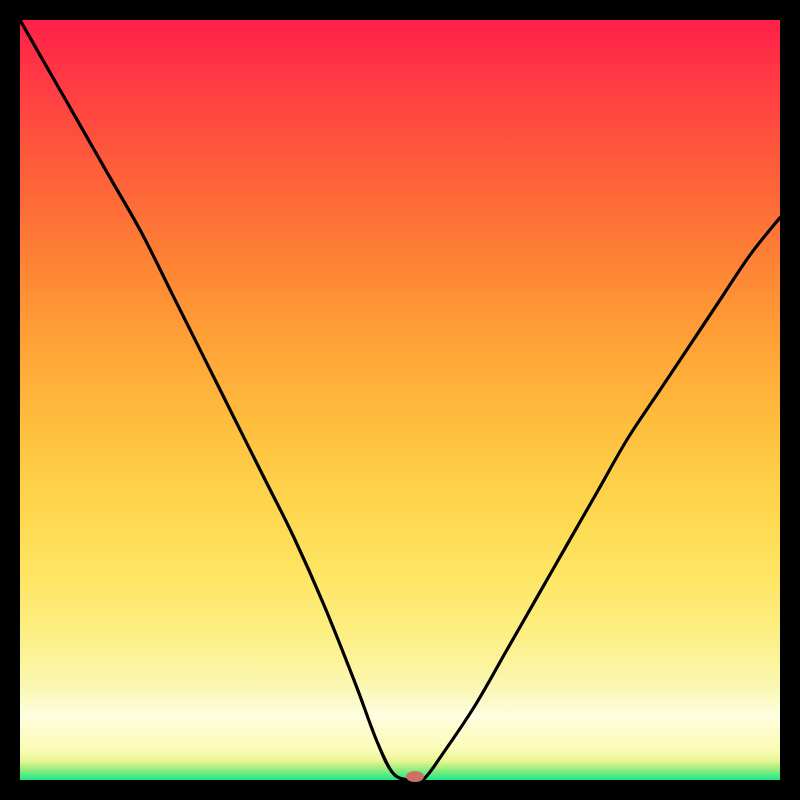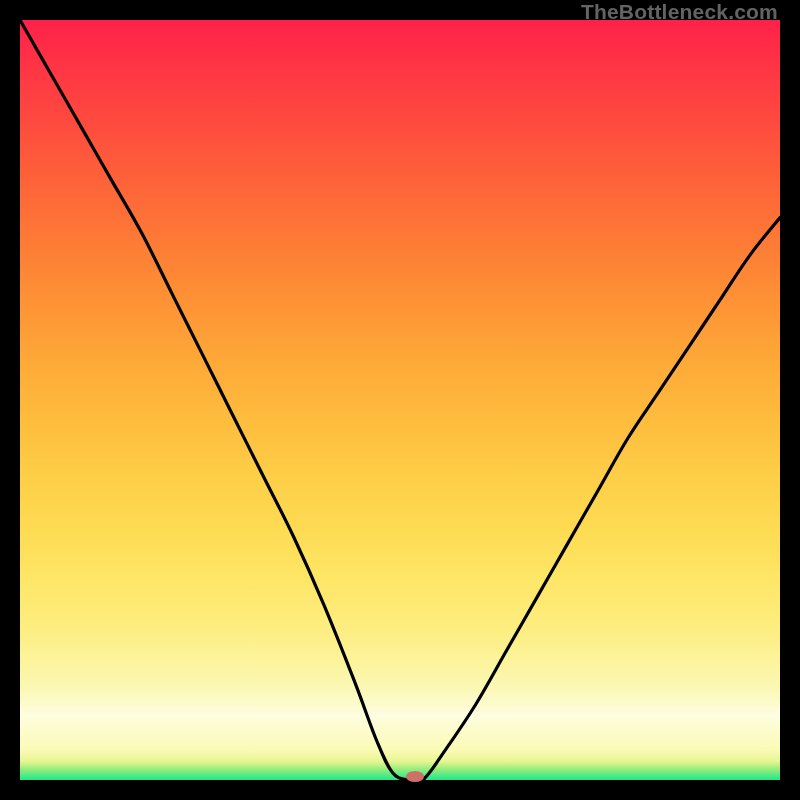--- a/index.html
+++ b/index.html
@@ -72,14 +72,13 @@
 </head>
 <body>
 
 <div class="frame">
   <div class="plot-area">
     <svg class="curve" width="760" height="760" viewBox="0 0 760 760">
       <path id="curve-path" fill="none" stroke-width="3.2" stroke-linecap="round" stroke-linejoin="round" d="M 0.00 0.00 C 5.47 9.58, 19.46 34.05, 30.40 53.20 C 41.34 72.35, 49.86 87.25, 60.80 106.40 C 71.74 125.55, 80.26 140.45, 91.20 159.60 C 102.14 178.75, 110.66 192.28, 121.60 212.80 C 132.54 233.32, 141.06 251.71, 152.00 273.60 C 162.94 295.49, 171.46 312.51, 182.40 334.40 C 193.34 356.29, 201.86 373.31, 212.80 395.20 C 223.74 417.09, 232.26 434.11, 243.20 456.00 C 254.14 477.89, 262.66 493.54, 273.60 516.80 C 284.54 540.06, 293.06 559.21, 304.00 585.20 C 314.94 611.19, 324.82 636.58, 334.40 661.20 C 343.98 685.82, 350.36 705.58, 357.20 722.00 C 364.04 738.42, 366.93 745.56, 372.40 752.40 C 377.87 759.24, 382.13 758.63, 387.60 760.00 C 393.07 761.37, 395.96 765.47, 402.80 760.00 C 409.64 754.53, 416.02 743.28, 425.60 729.60 C 435.18 715.92, 445.06 701.78, 456.00 684.00 C 466.94 666.22, 475.46 649.95, 486.40 630.80 C 497.34 611.65, 505.86 596.75, 516.80 577.60 C 527.74 558.45, 536.26 543.55, 547.20 524.40 C 558.14 505.25, 566.66 490.35, 577.60 471.20 C 588.54 452.05, 597.06 435.78, 608.00 418.00 C 618.94 400.22, 627.46 388.82, 638.40 372.40 C 649.34 355.98, 657.86 343.22, 668.80 326.80 C 679.74 310.38, 688.26 297.62, 699.20 281.20 C 710.14 264.78, 718.66 250.65, 729.60 235.60 C 740.54 220.55, 754.53 204.44, 760.00 197.60" stroke="#000000"></path>
     </svg>
     <div id="min-marker" class="marker" style="left: 386.2px; top: 750.7px; width: 18px; height: 11px; background: rgb(205, 113, 103);"></div>
   </div>
-  <div class="watermark">TheBottleneck.com</div>
 </div>
 
 </body></html>

